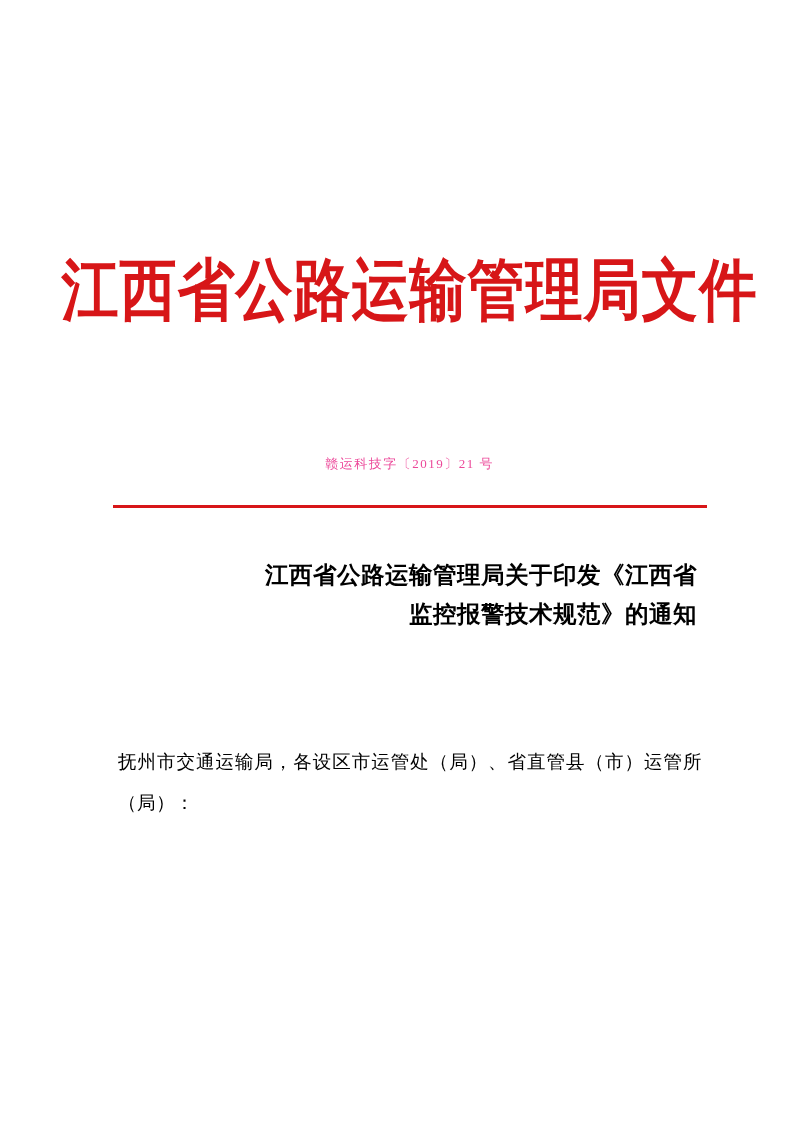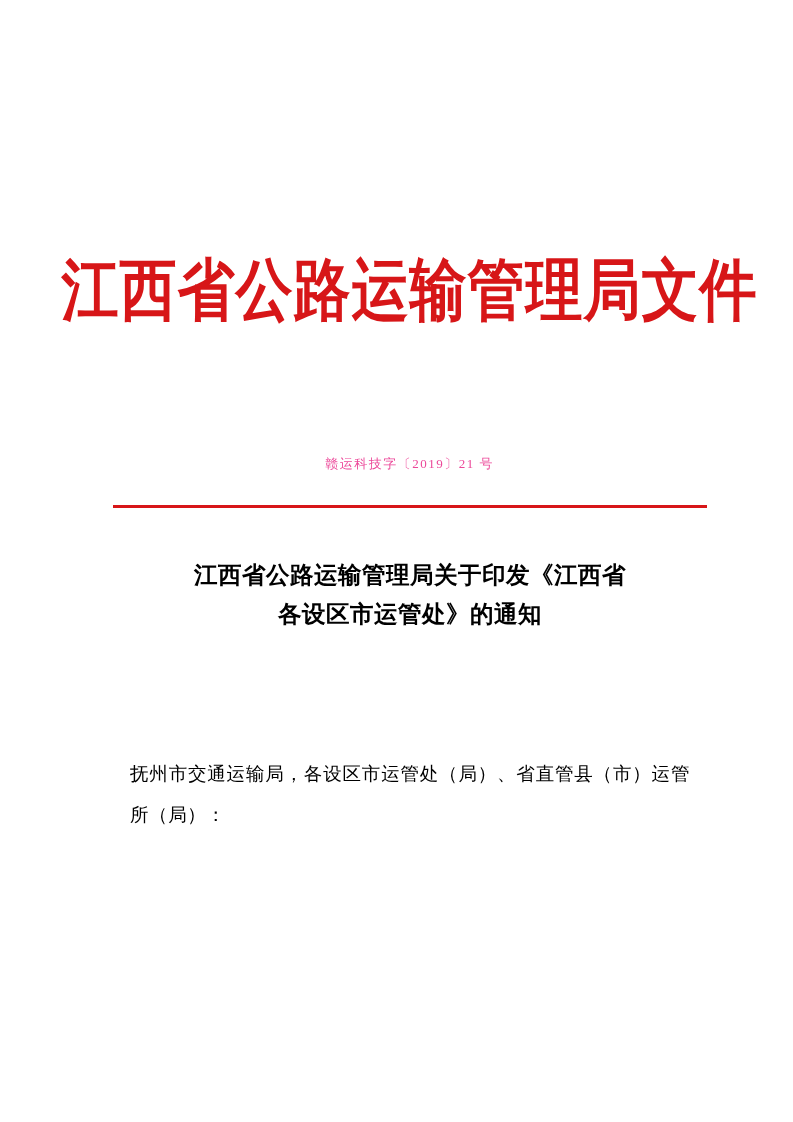--- a/index.html
+++ b/index.html
@@ -66,21 +66,21 @@
     height: 2.5px;
     background: #d71618;
   }
 
   
   .doc-title {
     position: absolute;
     left: 110px;
     width: 574px;
     top: 556px;
-    text-align: center;
+    text-align: right;
     font-family: "DejaVu Serif", "Liberation Serif", serif;
     font-weight: bold;
     font-size: 23.5px;
     line-height: 39px;
     letter-spacing: 0.5px;
     color: #000;
   }
   .doc-title .tline { display: block; white-space: nowrap; }
 
   
@@ -90,41 +90,41 @@
     width: 592px;
     top: 738px;
     font-size: 18.5px;
     line-height: 41px;
     letter-spacing: 0.6px;
     color: #000;
     font-family: "Liberation Serif", "DejaVu Serif", serif;
     text-align: justify;
   }
   .body-text p {
-    margin: 16px;
+    margin: 4px;
   }
   .body-text p.indent {
     text-indent: 37px;
   }
 </style>
 </head>
 <body>
 
 <div class="page">
 
   <div class="masthead">
     <span class="masthead-title">江西省公路运输管理局文件</span>
   </div>
 
   <div class="doc-number">赣运科技字〔2019〕21 号</div>
 
   <div class="red-rule"></div>
 
   <div class="doc-title">
     <span class="tline">江西省公路运输管理局关于印发《江西省</span>
-    <span class="tline">各设区市运管处》的通知</span>
+    <span class="tline">监控报警技术规范》的通知</span>
   </div>
 
   <div class="body-text">
     <p>抚州市交通运输局，各设区市运管处（局）、省直管县（市）运管所（局）：</p>
   </div>
 
 </div>
 
 </body></html>

